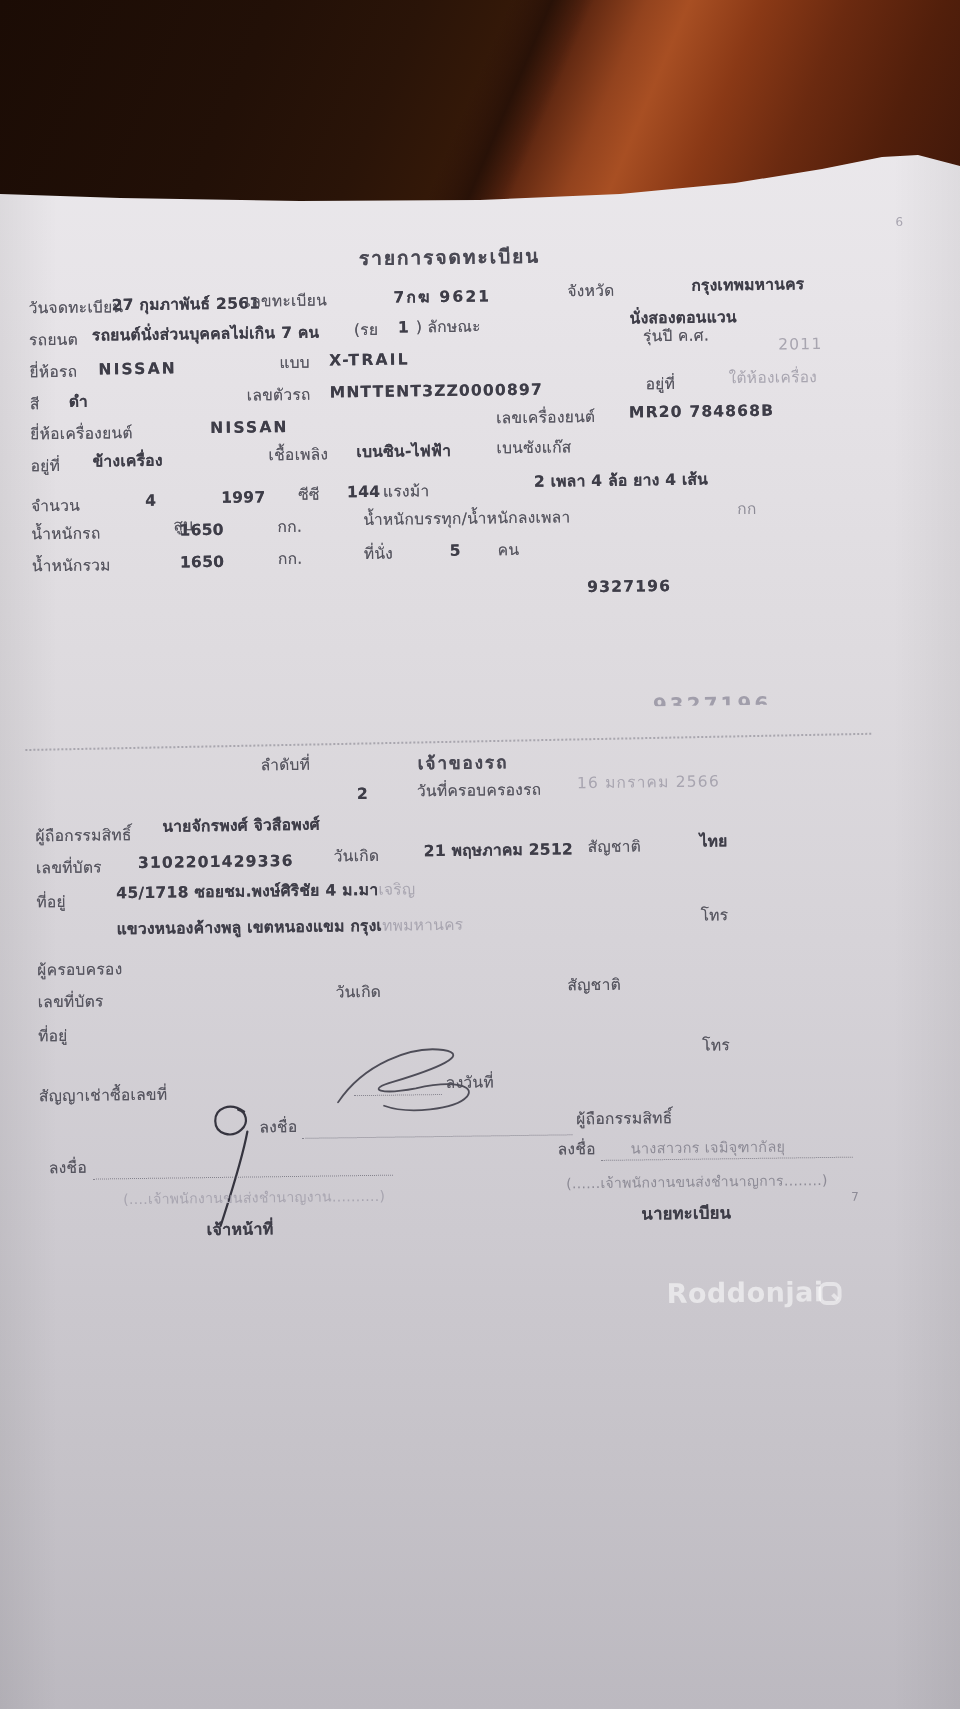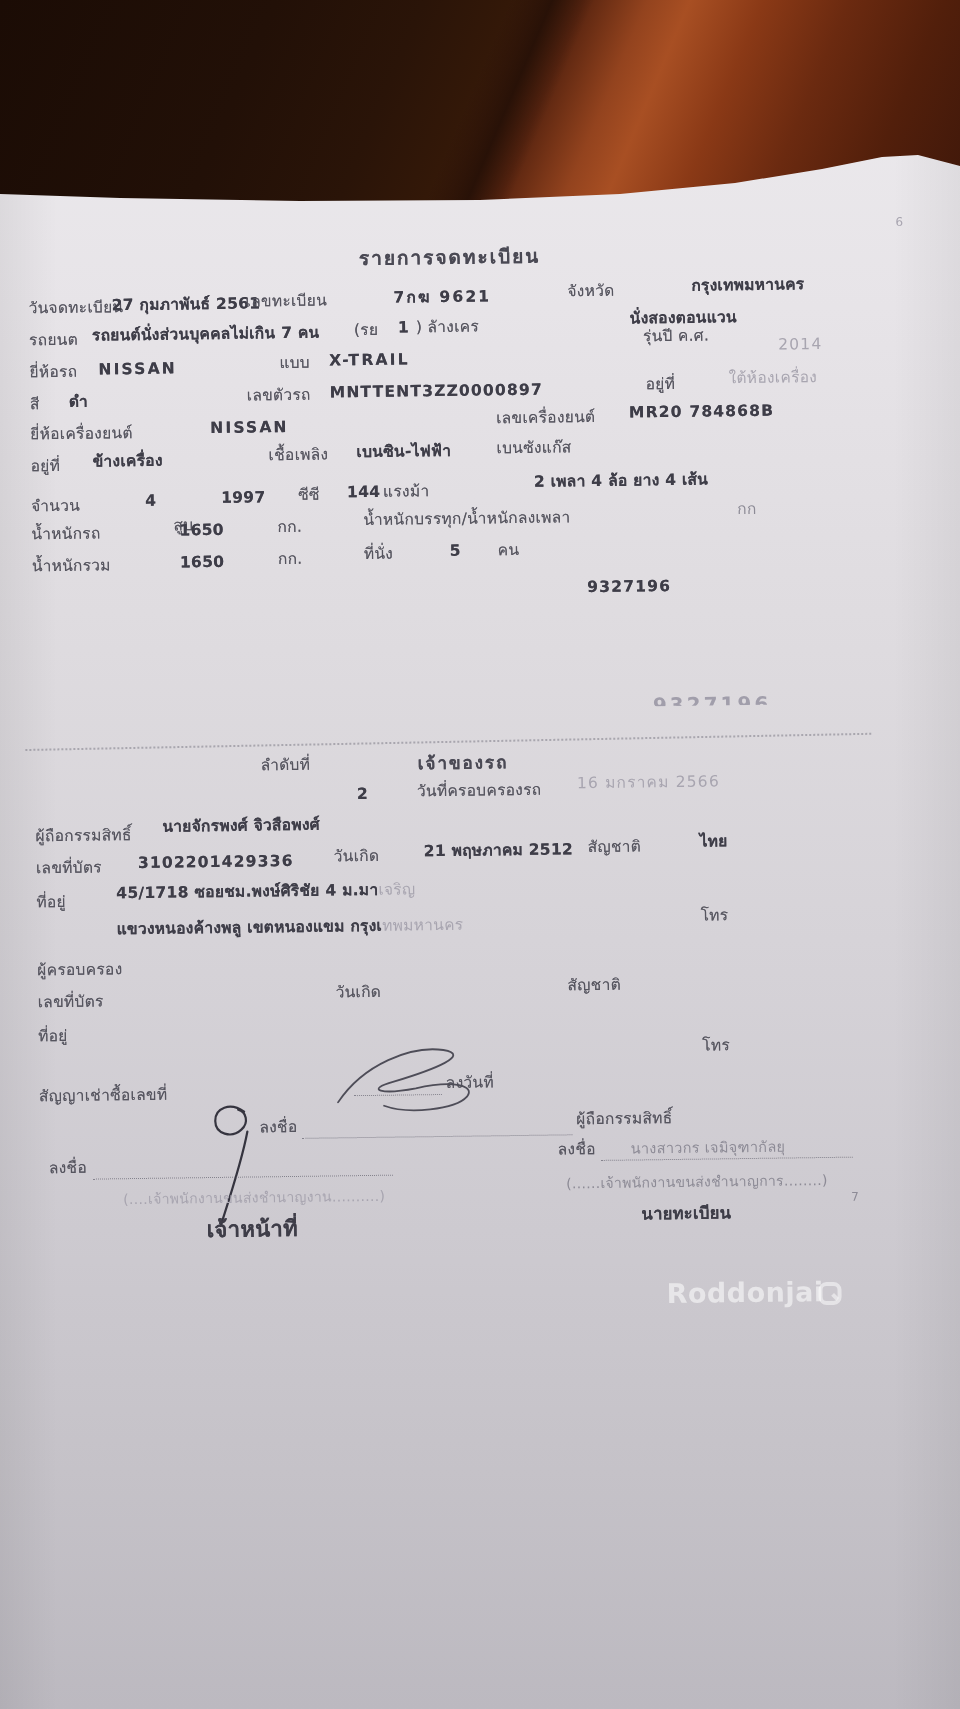--- a/index.html
+++ b/index.html
@@ -61,29 +61,29 @@
       <span class="t b" style="left:120px;top:296px">27 กุมภาพันธ์ 2561</span>
       <span class="t" style="left:254px;top:294px">เลขทะเบียน</span>
       <span class="t b ls2" style="left:402px;top:292px">7กฆ 9621</span>
       <span class="t" style="left:576px;top:288px">จังหวัด</span>
       <span class="t b" style="left:700px;top:284px">กรุงเทพมหานคร</span>
 
       <span class="t" style="left:37px;top:330px">รถยนต</span>
       <span class="t b" style="left:100px;top:326px">รถยนต์นั่งส่วนบุคคลไม่เกิน 7 คน</span>
       <span class="t" style="left:362px;top:324px">(รย</span>
       <span class="t b" style="left:406px;top:322px">1</span>
-      <span class="t" style="left:424px;top:322px">) ลัางเคร</span>
+      <span class="t" style="left:424px;top:322px">) ลักษณะ</span>
       <span class="t b" style="left:638px;top:316px">นั่งสองตอนแวน</span>
 
       <span class="t" style="left:37px;top:362px">ยี่ห้อรถ</span>
       <span class="t b ls2" style="left:106px;top:360px">NISSAN</span>
       <span class="t" style="left:287px;top:356px">แบบ</span>
       <span class="t b ls2" style="left:337px;top:354px">X-TRAIL</span>
       <span class="t" style="left:651px;top:334px">รุ่นปี ค.ศ.</span>
-      <span class="t f ls1" style="left:786px;top:344px">2014</span>
+      <span class="t f ls1" style="left:786px;top:344px">2011</span>
 
       <span class="t" style="left:37px;top:394px">สี</span>
       <span class="t b" style="left:76px;top:392px">ดำ</span>
       <span class="t" style="left:254px;top:388px">เลขตัวรถ</span>
       <span class="t b ls1" style="left:337px;top:386px">MNTTENT3ZZ0000897</span>
       <span class="t" style="left:653px;top:382px">อยู่ที่</span>
       <span class="t f" style="left:736px;top:377px">ใต้ห้องเครื่อง</span>
 
       <span class="t" style="left:37px;top:424px">ยี่ห้อเครื่องยนต์</span>
       <span class="t b ls2" style="left:217px;top:420px">NISSAN</span>
@@ -164,21 +164,21 @@
       <span class="t" style="left:257px;top:1120px">ลงชื่อ</span>
       <div class="dots" style="left:300px;top:1140px;width:270px"></div>
       <span class="t" style="left:574px;top:1116px">ผู้ถือกรรมสิทธิ์</span>
 
       <svg style="left:198px;top:1102px" width="80" height="130" viewBox="0 0 80 130">
         <path d="M44 12 C30 2 15 8 15 21 C15 34 31 39 41 30 C49 23 46 12 38 10 M47 32 C41 62 29 96 19 126" stroke="#35343f" stroke-width="2.2" fill="none" stroke-linecap="round"></path>
       </svg>
       <span class="t" style="left:46px;top:1158px">ลงชื่อ</span>
       <div class="dots" style="left:90px;top:1178px;width:300px"></div>
       <span class="t f" style="left:120px;top:1190px;font-size:14px">(....เจ้าพนักงานขนส่งชำนาญงาน..........)</span>
-      <span class="t b" style="left:203px;top:1222px;font-size:22px">เจ้าหน้าที่</span>
+      <span class="t b" style="left:203px;top:1222px;font-size:16px">เจ้าหน้าที่</span>
 
       <span class="t" style="left:555px;top:1146px">ลงชื่อ</span>
       <div class="dots" style="left:598px;top:1166px;width:252px"></div>
       <span class="t f2" style="left:628px;top:1146px;font-size:14.5px">นางสาวกร  เจมิจุฑากัลยุ</span>
       <span class="t f2" style="left:563px;top:1180px;font-size:14px">(......เจ้าพนักงานขนส่งชำนาญการ........)</span>
       <span class="t b" style="left:638px;top:1212px;font-size:16.5px">นายทะเบียน</span>
       <span class="t f2 sm" style="left:848px;top:1200px">7</span>
 
       <span class="wm" style="left:662px;top:1286px">Roddonjai</span>
       <span class="wm-logo" style="left:814px;top:1292px"></span>

